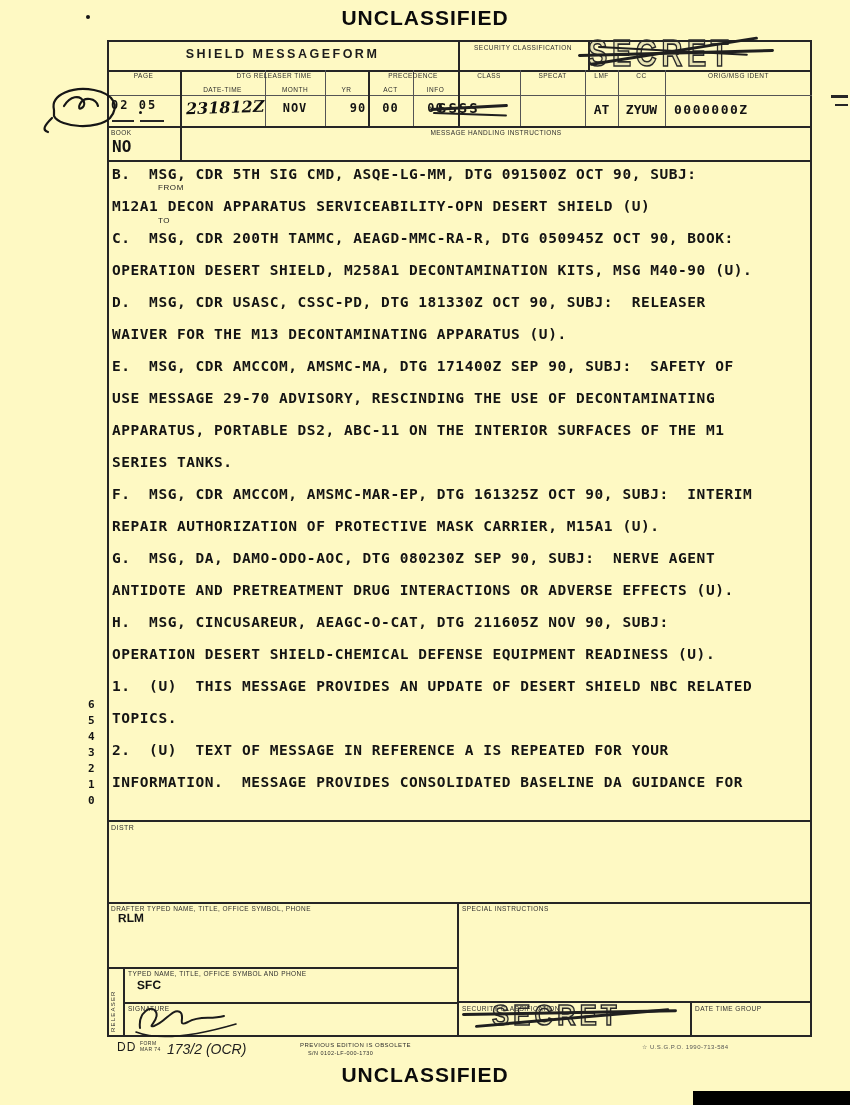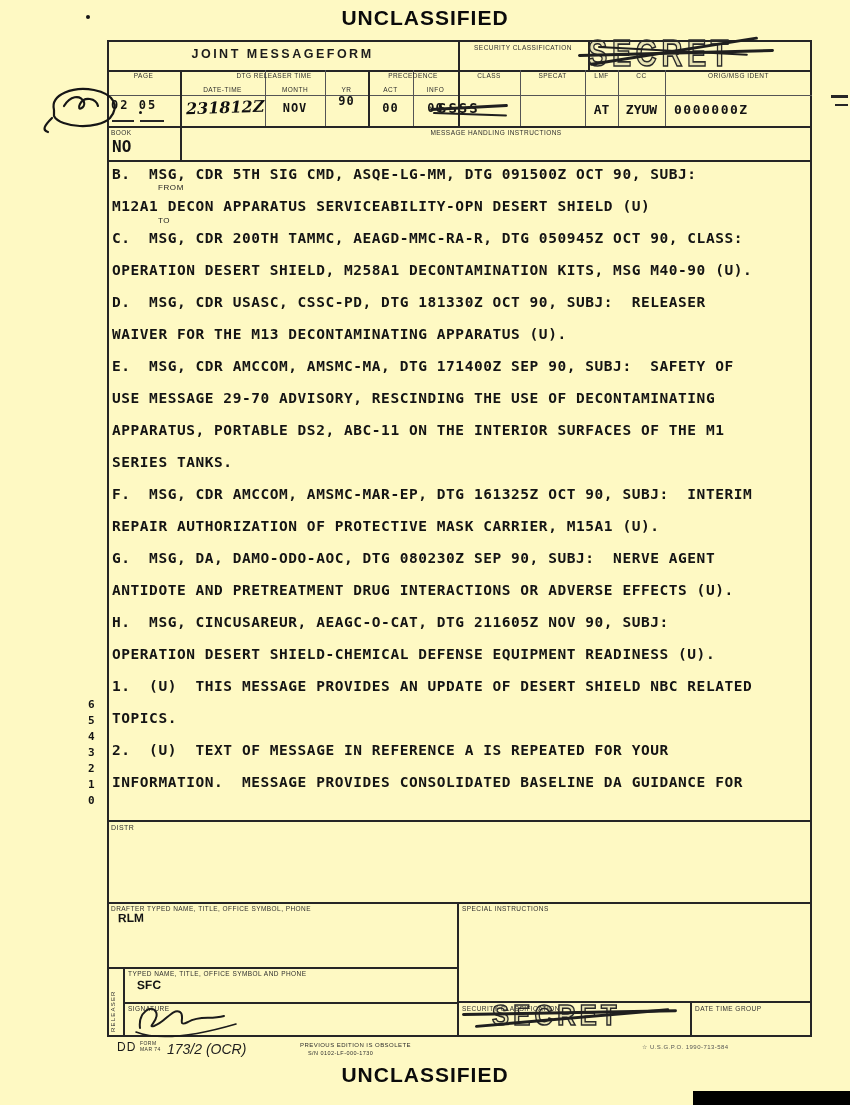--- a/index.html
+++ b/index.html
@@ -54,21 +54,21 @@
   <div class="abs ln" style="left:107px;top:820px;width:705px;height:2px"></div>
   <div class="abs ln" style="left:107px;top:902px;width:705px;height:2px"></div>
   <div class="abs ln" style="left:107px;top:967px;width:350px;height:2px"></div>
   <div class="abs ln" style="left:457px;top:902px;width:2px;height:133px"></div>
   <div class="abs ln" style="left:457px;top:1001px;width:355px;height:2px"></div>
   <div class="abs ln" style="left:123px;top:967px;width:2px;height:68px"></div>
   <div class="abs ln" style="left:123px;top:1002px;width:334px;height:2px"></div>
   <div class="abs ln" style="left:690px;top:1001px;width:2px;height:34px"></div>
   <div class="abs ln" style="left:107px;top:1035px;width:705px;height:2px"></div>
 
-  <div class="abs ctr" style="left:107px;top:47px;width:351px;font-weight:700;font-size:12.5px;letter-spacing:2.5px;color:#1c1c1c">JOINT MESSAGEFORM</div>
+  <div class="abs ctr" style="left:107px;top:47px;width:351px;font-weight:700;font-size:12.5px;letter-spacing:2.5px;color:#1c1c1c">SHIELD MESSAGEFORM</div>
   <div class="abs lbl ctr" style="left:460px;top:44px;width:126px">SECURITY CLASSIFICATION</div>
 
   <div class="abs stamp" style="left:588px;top:33px;font-size:37px;letter-spacing:6px;transform:scale(.78,1);transform-origin:left top">SECRET</div>
   <div class="abs strike" style="left:578px;top:54px;width:196px;height:3px;transform:rotate(-1.5deg)"></div>
   <div class="abs strike" style="left:590px;top:63px;width:170px;height:3px;transform:rotate(-9deg)"></div>
   <div class="abs strike" style="left:598px;top:46px;width:150px;height:2px;transform:rotate(3deg)"></div>
 
   <div class="abs lbl ctr" style="left:107px;top:72px;width:73px">PAGE</div>
   <div class="abs lbl ctr" style="left:180px;top:72px;width:188px">DTG RELEASER TIME</div>
   <div class="abs lbl ctr" style="left:180px;top:86px;width:85px">DATE-TIME</div>
@@ -82,40 +82,40 @@
   <div class="abs lbl ctr" style="left:585px;top:72px;width:33px">LMF</div>
   <div class="abs lbl ctr" style="left:618px;top:72px;width:47px">CC</div>
   <div class="abs lbl ctr" style="left:665px;top:72px;width:147px">ORIG/MSG IDENT</div>
 
   <div class="abs mono" style="left:111px;top:98px;font-size:12px;font-weight:900;letter-spacing:2px">02 05</div>
   <div class="abs dot" style="left:139px;top:111px;width:3px;height:3px"></div>
   <div class="abs ln" style="left:112px;top:120px;width:22px;height:2px"></div>
   <div class="abs ln" style="left:140px;top:120px;width:24px;height:2px"></div>
   <div class="abs hand" style="left:186px;top:98px;font-size:16px;transform:rotate(-2deg)">231812Z</div>
   <div class="abs mono val ctr" style="left:265px;top:101px;width:60px">NOV</div>
-  <div class="abs mono val ctr" style="left:325px;top:94px;width:43px">90</div>
+  <div class="abs mono val ctr" style="left:325px;top:101px;width:66px">90</div>
   <div class="abs mono val ctr" style="left:368px;top:101px;width:45px">00</div>
   <div class="abs mono val ctr" style="left:413px;top:101px;width:45px">00</div>
   <div class="abs mono" style="left:438px;top:100px;font-size:14px;letter-spacing:2px">SSSS</div>
   <div class="abs strike" style="left:430px;top:108px;width:78px;height:3px;transform:rotate(-3deg)"></div>
   <div class="abs strike" style="left:433px;top:112px;width:74px;height:2px;transform:rotate(2deg)"></div>
   <div class="abs mono ctr" style="left:585px;top:102px;width:33px;font-size:13px">AT</div>
   <div class="abs mono ctr" style="left:618px;top:102px;width:47px;font-size:13px">ZYUW</div>
   <div class="abs mono" style="left:674px;top:102px;font-size:13px;letter-spacing:1.5px">0000000Z</div>
 
   <div class="abs lbl" style="left:111px;top:129px">BOOK</div>
   <div class="abs mono" style="left:112px;top:137px;font-size:16px">NO</div>
   <div class="abs lbl ctr" style="left:180px;top:129px;width:632px">MESSAGE HANDLING INSTRUCTIONS</div>
 
   <div class="abs lbl8" style="left:158px;top:183px">FROM</div>
   <div class="abs lbl8" style="left:158px;top:216px">TO</div>
 
   <div class="abs mono bodyline" style="left:112px;top:166px">B.  MSG, CDR 5TH SIG CMD, ASQE-LG-MM, DTG 091500Z OCT 90, SUBJ:</div>
   <div class="abs mono bodyline" style="left:112px;top:198px">M12A1 DECON APPARATUS SERVICEABILITY-OPN DESERT SHIELD (U)</div>
-  <div class="abs mono bodyline" style="left:112px;top:230px">C.  MSG, CDR 200TH TAMMC, AEAGD-MMC-RA-R, DTG 050945Z OCT 90, CLASS:</div>
+  <div class="abs mono bodyline" style="left:112px;top:230px">C.  MSG, CDR 200TH TAMMC, AEAGD-MMC-RA-R, DTG 050945Z OCT 90, BOOK:</div>
   <div class="abs mono bodyline" style="left:112px;top:262px">OPERATION DESERT SHIELD, M258A1 DECONTAMINATION KITS, MSG M40-90 (U).</div>
   <div class="abs mono bodyline" style="left:112px;top:294px">D.  MSG, CDR USASC, CSSC-PD, DTG 181330Z OCT 90, SUBJ:  RELEASER</div>
   <div class="abs mono bodyline" style="left:112px;top:326px">WAIVER FOR THE M13 DECONTAMINATING APPARATUS (U).</div>
   <div class="abs mono bodyline" style="left:112px;top:358px">E.  MSG, CDR AMCCOM, AMSMC-MA, DTG 171400Z SEP 90, SUBJ:  SAFETY OF</div>
   <div class="abs mono bodyline" style="left:112px;top:390px">USE MESSAGE 29-70 ADVISORY, RESCINDING THE USE OF DECONTAMINATING</div>
   <div class="abs mono bodyline" style="left:112px;top:422px">APPARATUS, PORTABLE DS2, ABC-11 ON THE INTERIOR SURFACES OF THE M1</div>
   <div class="abs mono bodyline" style="left:112px;top:454px">SERIES TANKS.</div>
   <div class="abs mono bodyline" style="left:112px;top:486px">F.  MSG, CDR AMCCOM, AMSMC-MAR-EP, DTG 161325Z OCT 90, SUBJ:  INTERIM</div>
   <div class="abs mono bodyline" style="left:112px;top:518px">REPAIR AUTHORIZATION OF PROTECTIVE MASK CARRIER, M15A1 (U).</div>
   <div class="abs mono bodyline" style="left:112px;top:550px">G.  MSG, DA, DAMO-ODO-AOC, DTG 080230Z SEP 90, SUBJ:  NERVE AGENT</div>

